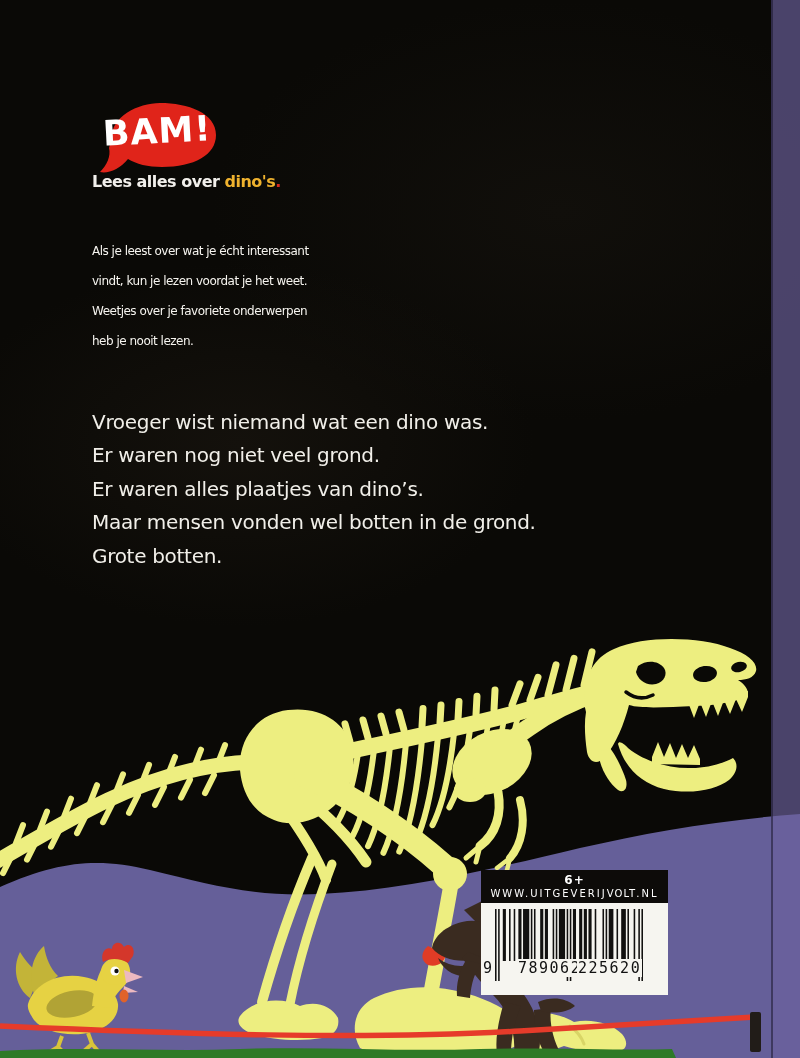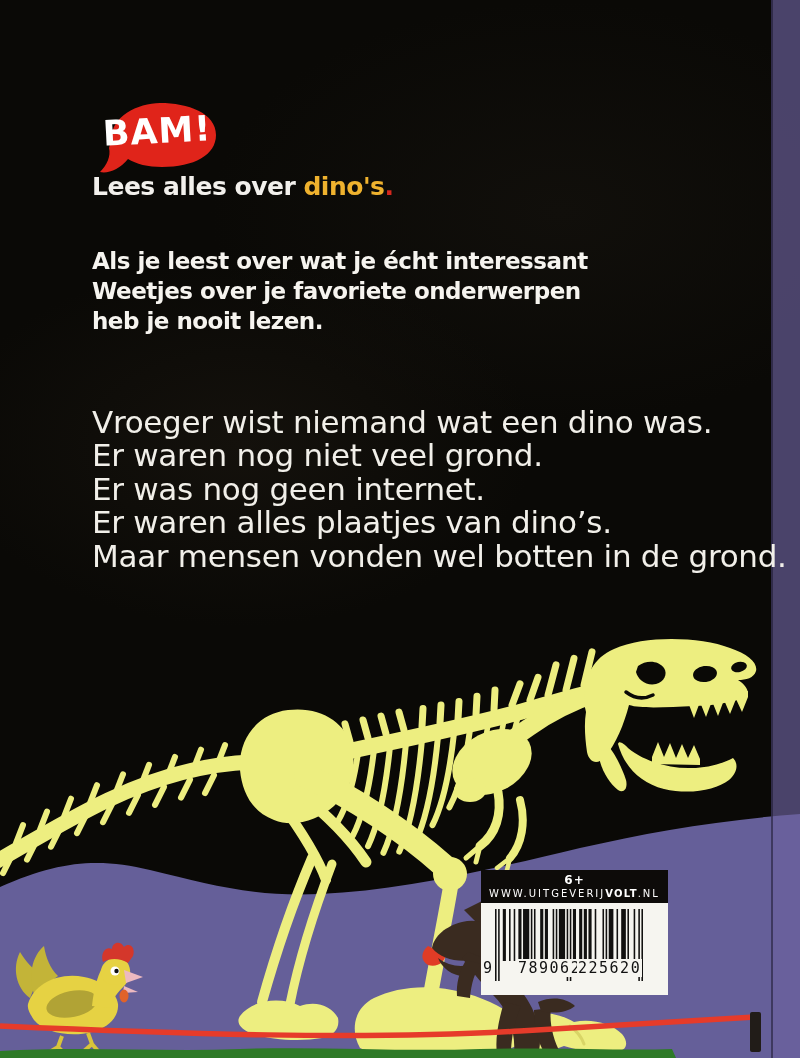--- a/index.html
+++ b/index.html
@@ -25,35 +25,35 @@
   }
 
   
   .textlayer{position:absolute;z-index:4;color:var(--text_white);}
   #bam-logo{left:88px;top:95px;width:138px;height:86px;}
   #bam-text{
     position:absolute;left:0;top:16px;width:138px;text-align:center;
     color:#fff;font-size:35px;font-weight:bold;letter-spacing:1px;
     transform:rotate(-3deg);
   }
-  #tagline{left:92px;top:172px;font-size:25px;font-weight:bold;letter-spacing:-0.5px;}
+  #tagline{left:92px;top:172px;font-size:16px;font-weight:bold;letter-spacing:-0.5px;}
   #tagline .hl{color:var(--highlight_yellow);}
   #tagline .pr{color:var(--period_red);}
-  #intro{left:92px;top:246px;font-size:23px;font-weight:bold;letter-spacing:-0.5px;line-height:30px;color:#f6f4ef;}
-  #body-par{left:92px;top:406px;font-size:31px;font-weight:normal;letter-spacing:-0.3px;line-height:33.4px;color:#f1efe9;}
+  #intro{left:92px;top:236px;font-size:12px;font-weight:normal;letter-spacing:-0.5px;line-height:30px;color:#f6f4ef;}
+  #body-par{left:92px;top:406px;font-size:20px;font-weight:normal;letter-spacing:-0.3px;line-height:33.4px;color:#f1efe9;}
 
   
   #barcode-panel{position:absolute;left:481px;top:870px;width:187px;height:125px;z-index:3;}
   #barcode-header{
     position:absolute;left:0;top:0;width:100%;height:33px;background:var(--panel_black);
     color:#fff;text-align:center;
   }
   #age-badge{display:block;font-size:12px;font-weight:bold;letter-spacing:1px;padding-top:3px;}
   #publisher-url{display:block;font-size:10px;letter-spacing:2px;margin-top:1px;white-space:nowrap;}
-  #publisher-url .brand{font-weight:bold;letter-spacing:1.2px;}
+  #publisher-url .brand{font-weight:normal;letter-spacing:1.2px;}
   #barcode-paper{position:absolute;left:0;top:33px;width:100%;height:92px;background:var(--barcode_paper);}
   #barcode-bars{position:absolute;left:12px;top:4px;}
   .bc-digit{
     position:absolute;top:56px;font-family:"DejaVu Sans Mono","Liberation Mono",monospace;
     font-size:15px;color:#111;letter-spacing:1.5px;background:var(--barcode_paper);padding:0 1px;
   }
   #bc-d1{left:1px;}
   #bc-d2{left:36px;}
   #bc-d3{left:96px;}
 </style>
@@ -206,30 +206,31 @@
     </svg>
     <div id="bam-text">BAM!</div>
   </div>
 
   <div id="tagline" class="textlayer">
     <span>Lees alles over </span><span class="hl">dino's</span><span class="pr">.</span>
   </div>
 
   <div id="intro" class="textlayer">
     <div>Als je leest over wat je écht interessant</div>
+    <div>vindt, kun je lezen voordat je het weet.</div>
     <div>Weetjes over je favoriete onderwerpen</div>
     <div>heb je nooit lezen.</div>
   </div>
 
   <div id="body-par" class="textlayer">
     <div>Vroeger wist niemand wat een dino was.</div>
     <div>Er waren nog niet veel grond.</div>
-    <div>Er was nog geen internet.</div>
     <div>Er waren alles plaatjes van dino’s.</div>
     <div>Maar mensen vonden wel botten in de grond.</div>
+    <div>Grote botten.</div>
   </div>
 
   <div id="barcode-panel">
     <div id="barcode-header">
       <span id="age-badge">6+</span>
       <span id="publisher-url"><span>WWW.UITGEVERIJ</span><span class="brand">VOLT</span><span>.NL</span></span>
     </div>
     <div id="barcode-paper">
       <svg id="barcode-bars" width="164" height="80" viewBox="0 0 164 80">
           <rect x="2.00" y="2" width="1.56" height="72" fill="#121110"></rect>

